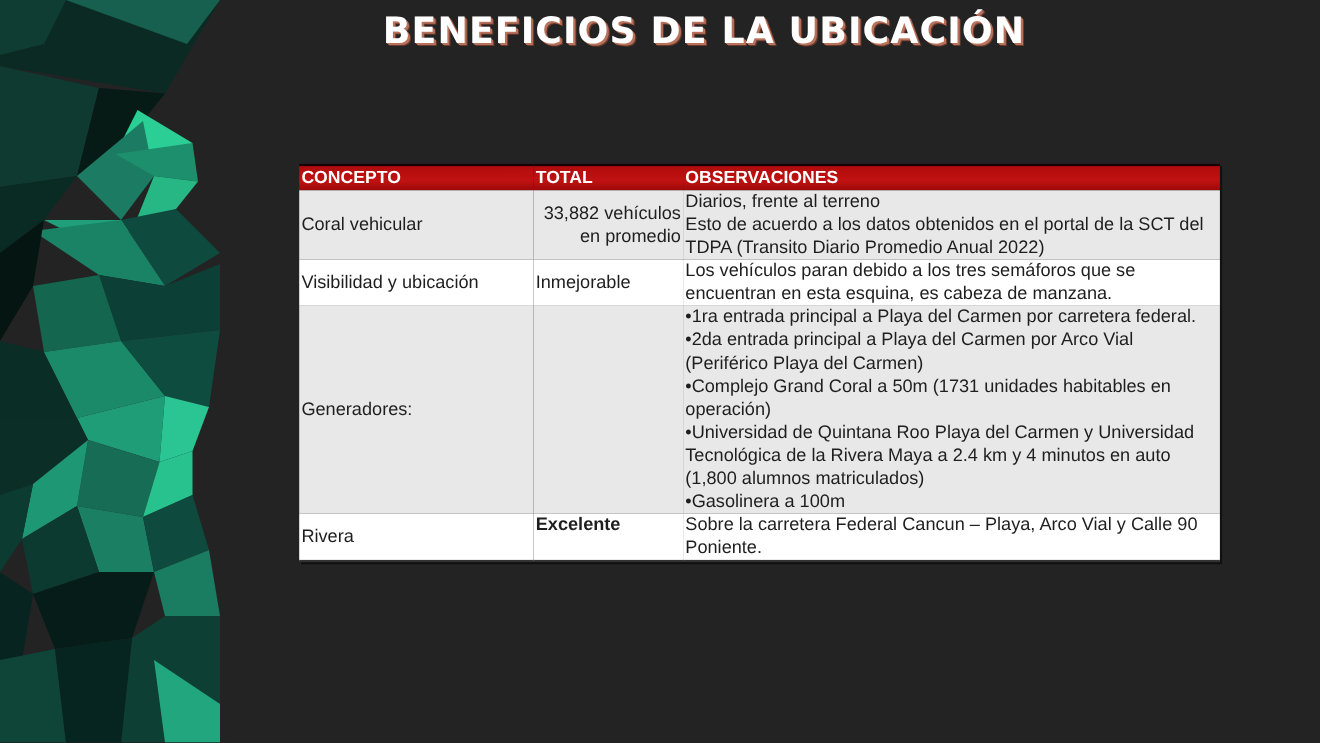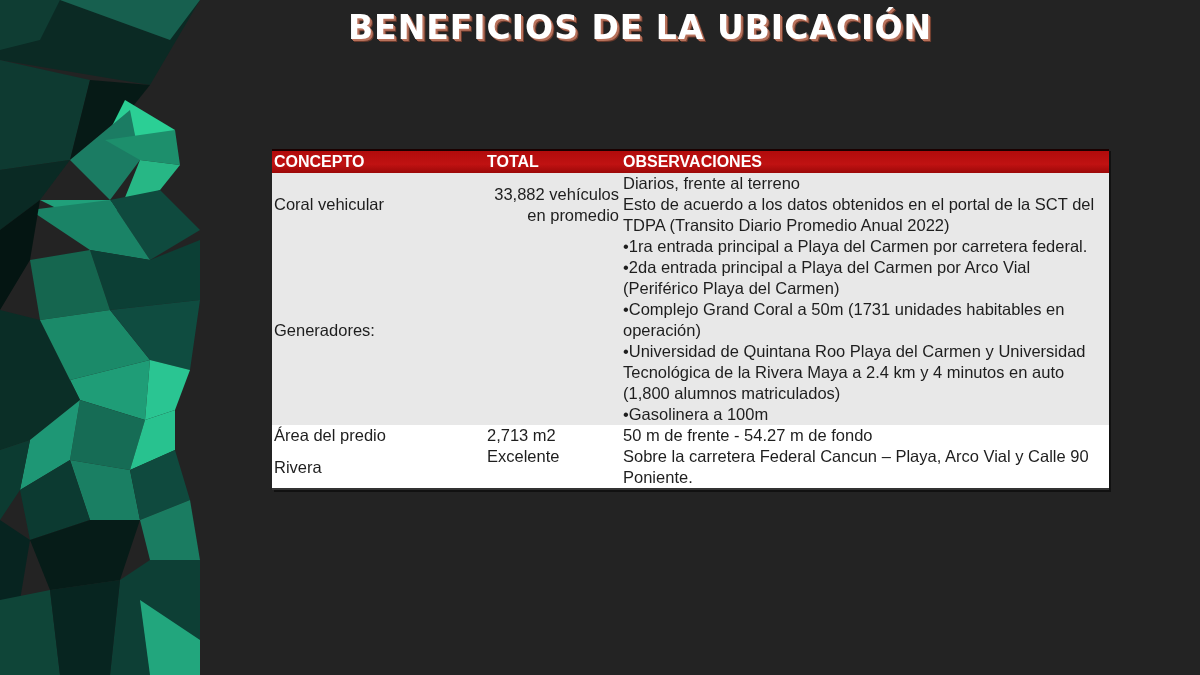--- a/index.html
+++ b/index.html
@@ -28,21 +28,21 @@
     background:linear-gradient(#b10b0b, #c01212 60%, #9c0808);
     color:#ffffff; font-weight:bold; text-align:left;
     padding:1px 2px; height:20px; font-size:16px;
     border-top:2px solid #1a0000;
   }
   tbody td { padding:0 2px; line-height:21px; vertical-align:middle; }
   tbody tr.shade td { background:#e8e8e8; }
   tbody tr.light td { background:#ffffff; }
   tbody tr:last-child td { border-bottom:2px solid #333; }
   td.total-center { text-align:right; }
-  td.top { vertical-align:top; }
+  td.top { vertical-align:top;font-weight:bold; }
   .bul { display:block; }
 </style>
 </head>
 <body>
 
 <svg class="deco" viewBox="0 0 210 675" preserveAspectRatio="none">
   <rect x="0" y="0" width="210" height="675" fill="#232323"></rect>
   <polygon points="0,0 200,0 150,85 0,60" fill="#0b2a24"></polygon>
   <polygon points="60,0 200,0 170,40" fill="#17604f"></polygon>
   <polygon points="0,0 60,0 40,40 0,50" fill="#0f3d33"></polygon>
@@ -98,35 +98,35 @@
   </thead>
   <tbody>
     <tr class="shade">
       <td>Coral vehicular</td>
       <td class="total-center">33,882 vehículos en promedio</td>
       <td>
         <span class="bul">Diarios, frente al terreno</span>
         <span class="bul">Esto de acuerdo a los datos obtenidos en el portal de la SCT del TDPA (Transito Diario Promedio Anual 2022)</span>
       </td>
     </tr>
+    <tr class="light">
+      <td>Visibilidad y ubicación</td>
+      <td>Inmejorable</td>
+      <td>Los vehículos paran debido a los tres semáforos que se encuentran en esta esquina, es cabeza de manzana.</td>
+    </tr>
     <tr class="shade">
       <td>Generadores:</td>
       <td></td>
       <td>
         <span class="bul">•1ra entrada principal a Playa del Carmen por carretera federal.</span>
         <span class="bul">•2da entrada principal a Playa del Carmen por Arco Vial (Periférico Playa del Carmen)</span>
         <span class="bul">•Complejo Grand Coral a 50m (1731 unidades habitables en operación)</span>
         <span class="bul">•Universidad de Quintana Roo Playa del Carmen y Universidad Tecnológica de la Rivera Maya a 2.4 km y 4 minutos en auto (1,800 alumnos matriculados)</span>
         <span class="bul">•Gasolinera a 100m</span>
       </td>
     </tr>
     <tr class="light">
-      <td>Área del predio</td>
-      <td>2,713 m2</td>
-      <td>50 m de frente - 54.27 m de fondo</td>
-    </tr>
-    <tr class="light">
       <td>Rivera</td>
       <td class="top">Excelente</td>
       <td>Sobre la carretera Federal Cancun – Playa, Arco Vial y Calle 90 Poniente.</td>
     </tr>
   </tbody>
 </table>
 
 </body></html>

